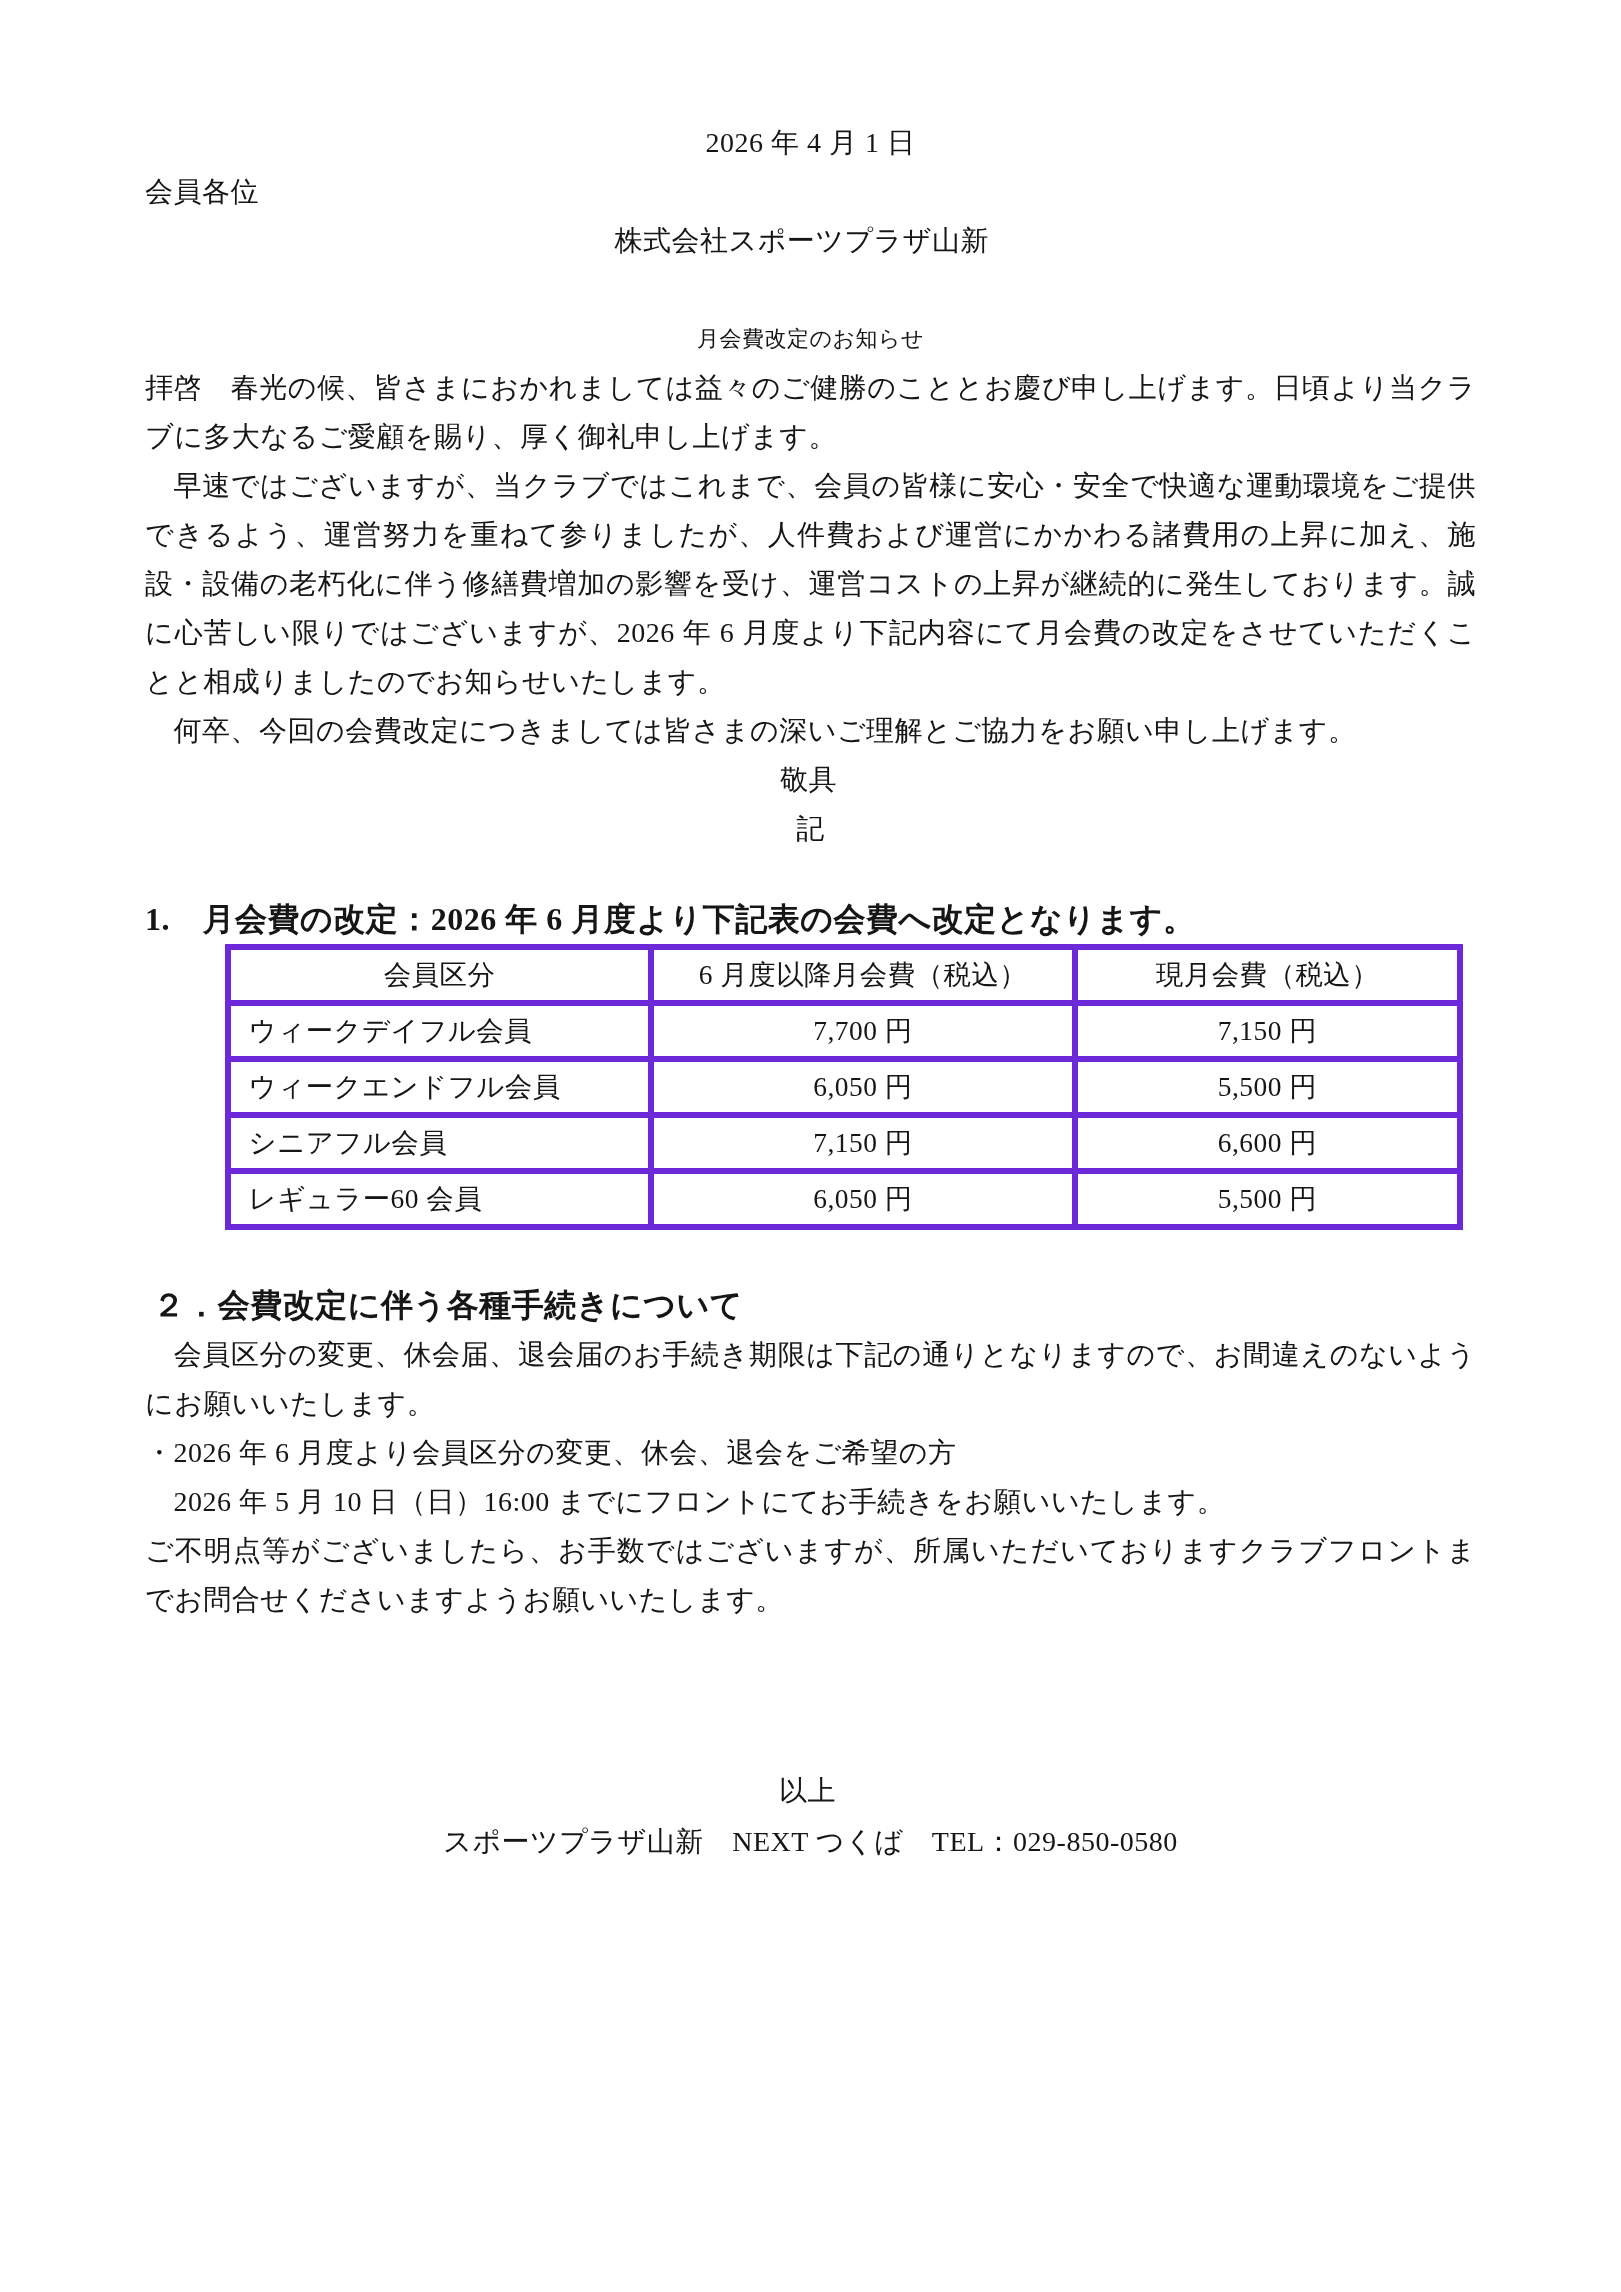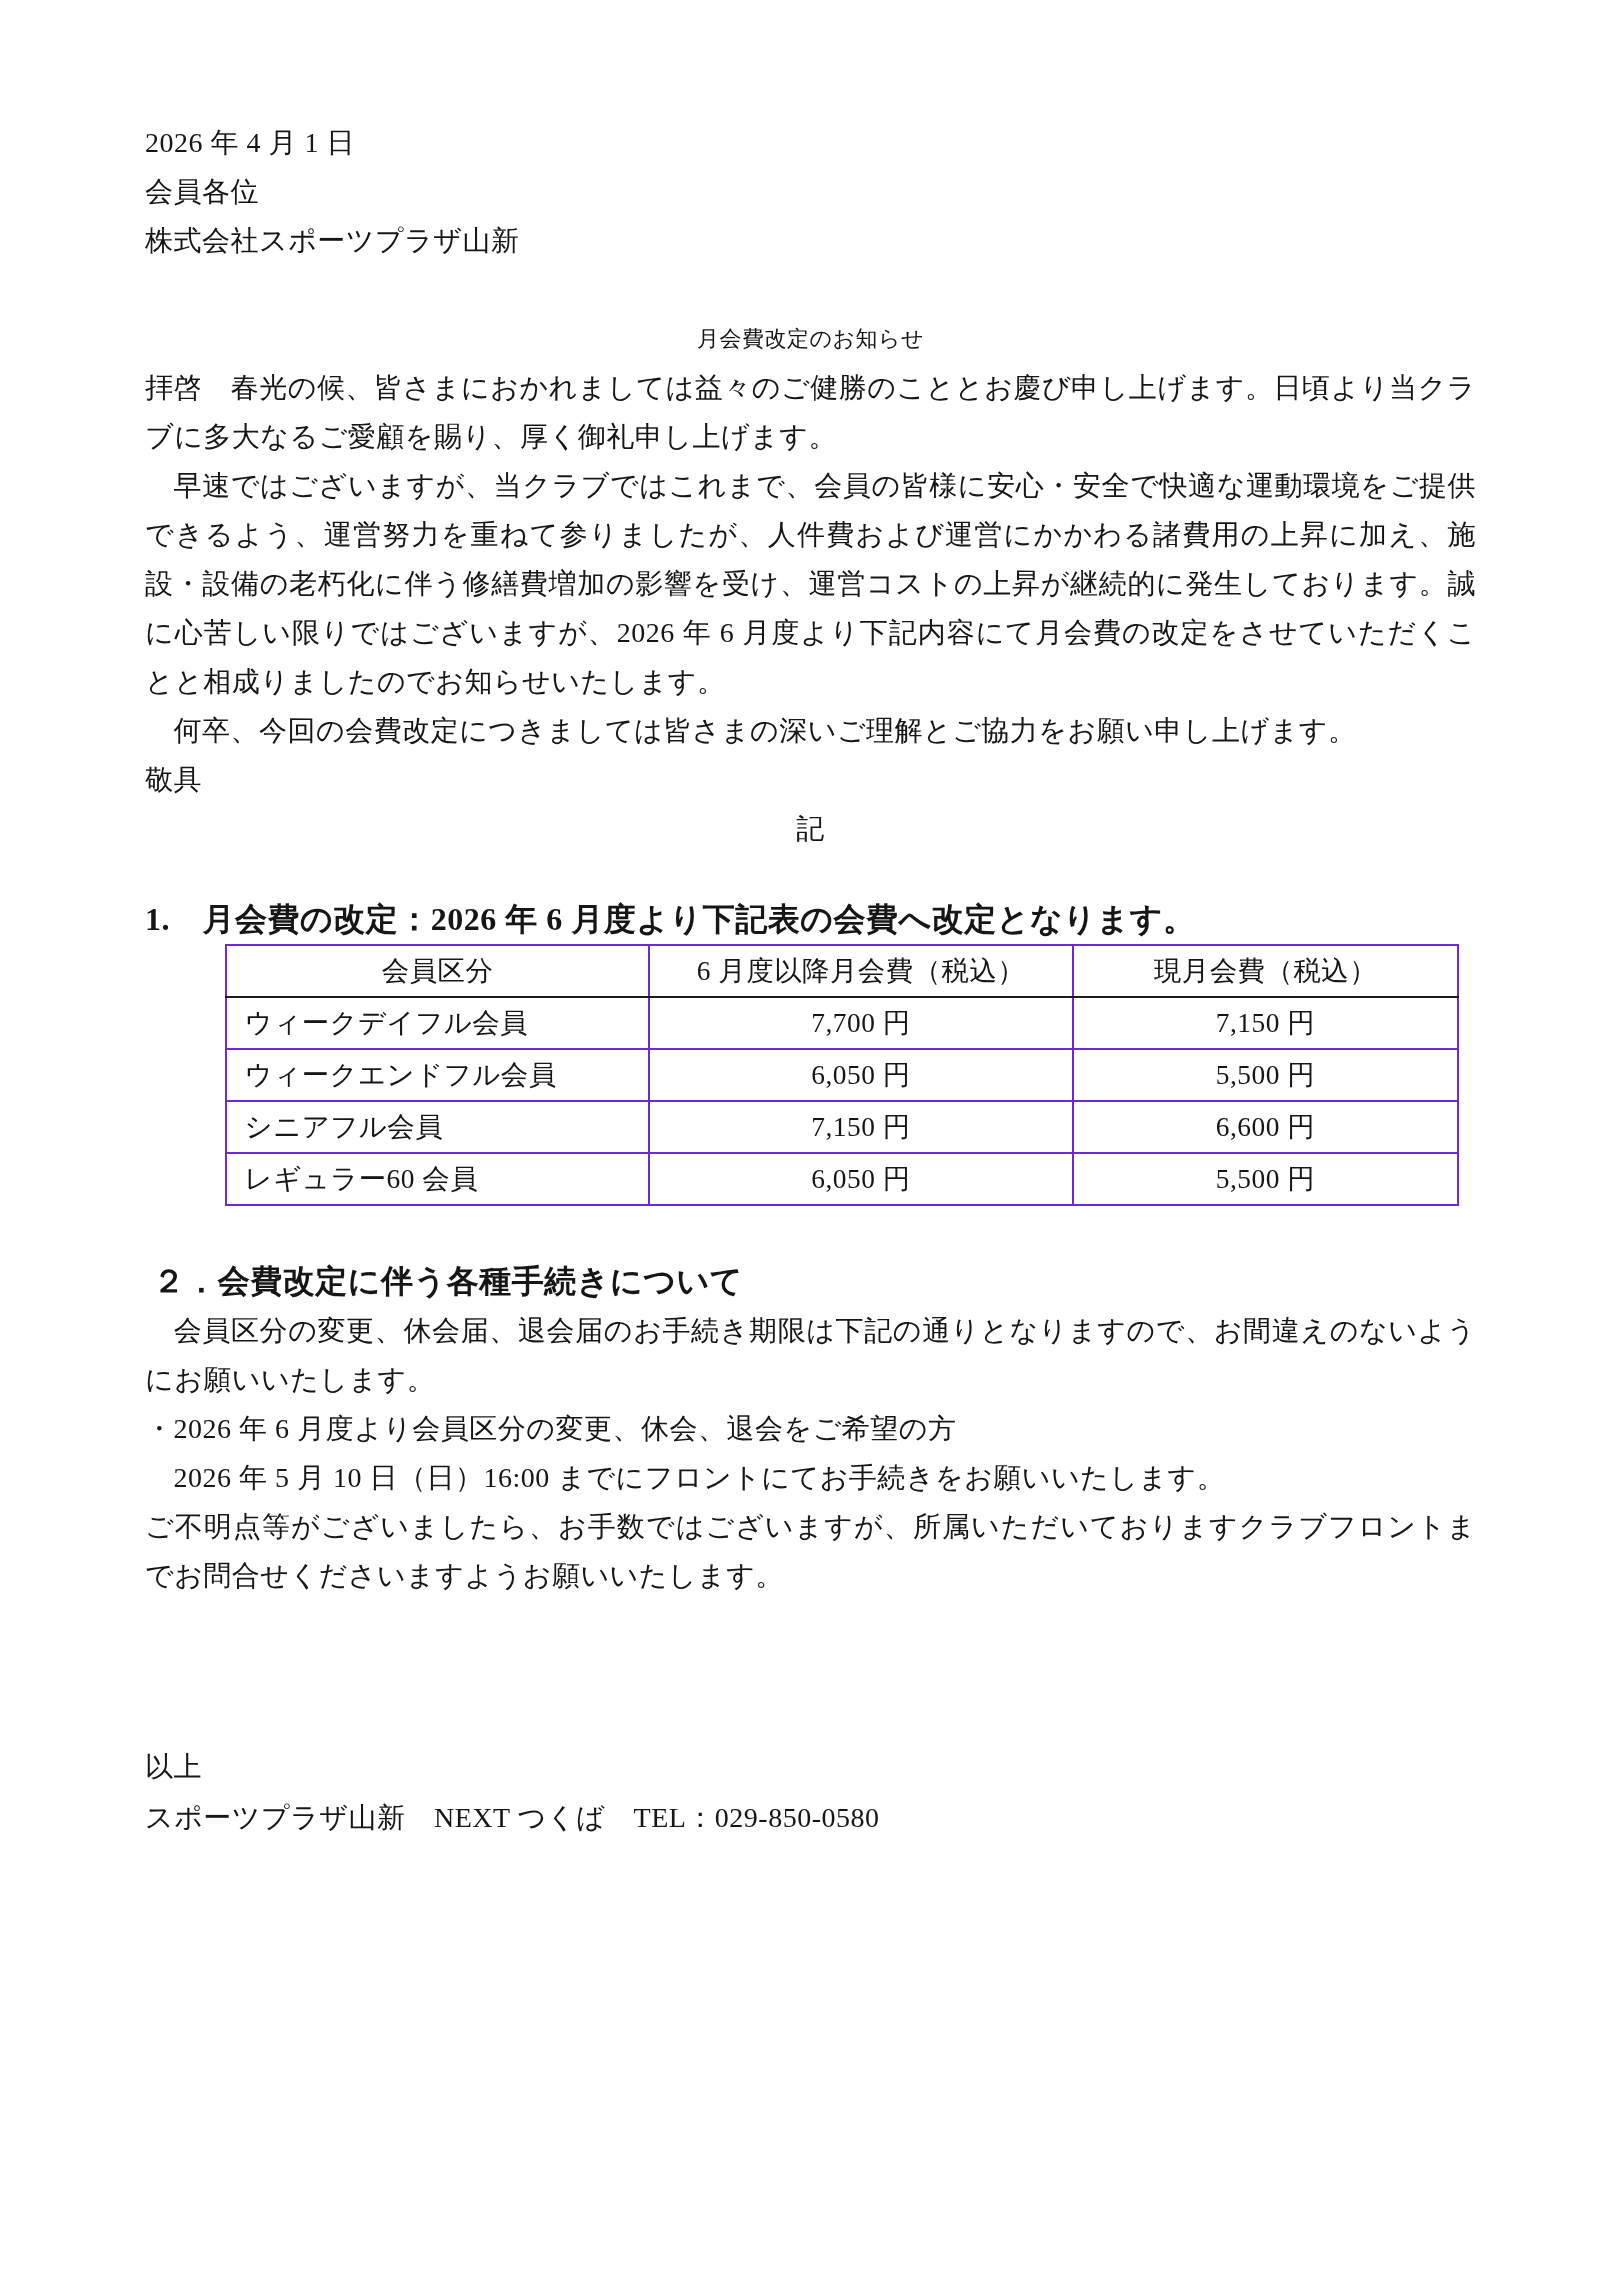--- a/index.html
+++ b/index.html
@@ -15,21 +15,21 @@
     background: #ffffff;
     color: #161616;
     font-family: "Liberation Serif", "DejaVu Serif", serif;
     font-size: 28px;
     line-height: 49px;
     letter-spacing: 0.5px;
     overflow: hidden;
     display: flow-root;
   }
   .line { white-space: nowrap; }
-  .right { text-align: left; }
+  .right { text-align: center; }
   .center { text-align: center; }
 
   .date       { margin-top: 118px; }
   .recipient  { margin-top: 0; }
   .company    { margin-top: 0; padding-right: 17.6px; }
   .doc-title  { margin-top: 49px; font-size: 22px; text-align: center; }
 
   p.para {
     margin: 0;
     text-align: justify;
@@ -55,21 +55,21 @@
   table.fee-table {
     margin: 0 0 0 80px;
     width: 1233px;
     border-collapse: collapse;
     table-layout: fixed;
   }
   .fee-table col.c1 { width: 423px; }
   .fee-table col.c2 { width: 424px; }
   .fee-table col.c3 { width: 385px; }
   .fee-table th, .fee-table td {
-    border: 2px solid #6d28d9;
+    border: 6px solid #6d28d9;
     height: 50px;
     padding: 0;
     font-weight: normal;
     font-size: 27.4px;
     text-align: center;
     vertical-align: middle;
   }
   .fee-table thead th { border-bottom: 2.9px solid #1c1c1c; }
   .fee-table td.cat { text-align: left; padding-left: 17.6px; }
 

